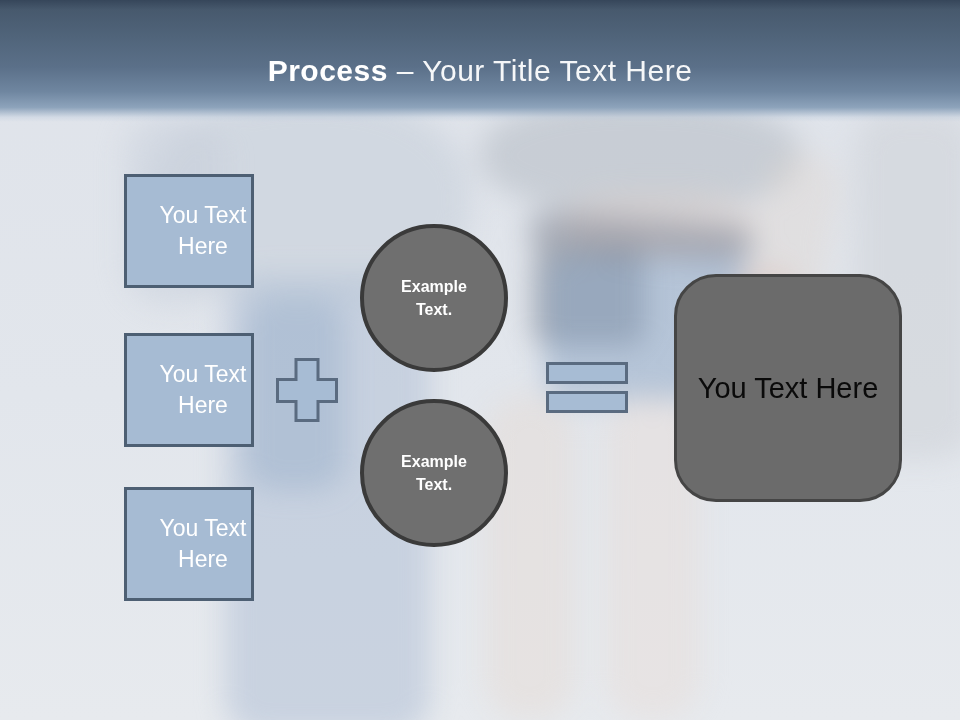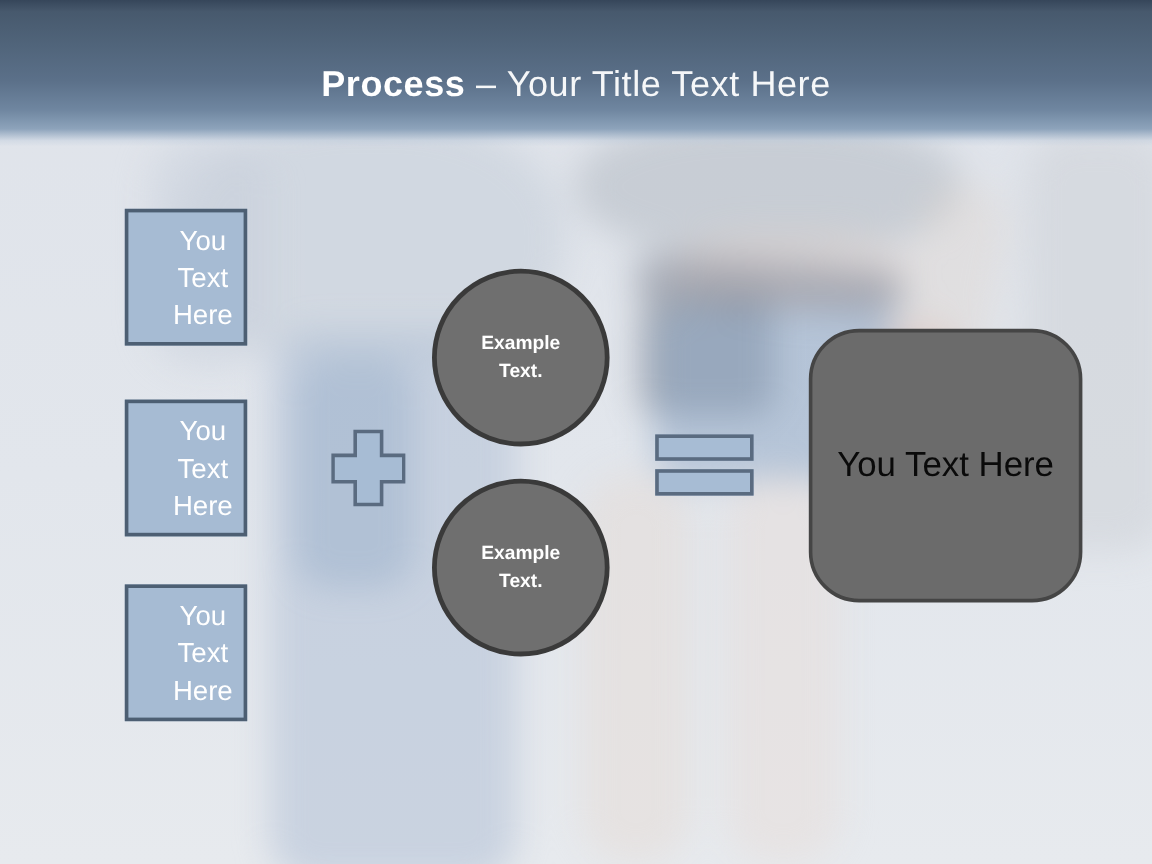--- a/index.html
+++ b/index.html
@@ -40,21 +40,21 @@
   .title {
     position: absolute; left: 0; top: 54px; width: 100%; margin: 0;
     text-align: center; font-size: 30px; font-weight: 400;
     color: #ffffff; letter-spacing: 0.5px;
   }
   .title .bold { font-weight: 700; }
   .title .rest { color: rgba(255,255,255,0.94); }
 
   
   .sq {
-    position: absolute; left: 104px; width: 102px; height: 114px;
+    position: absolute; left: 124px; width: 130px; height: 114px;
     background: #a6bbd3; border: 3px solid #4d5f73; box-sizing: border-box;
     display: flex; align-items: center; justify-content: center; padding-left: 28px;
   }
   .sq-1 { top: 174px; } .sq-2 { top: 333px; } .sq-3 { top: 487px; }
   .sq-label {
     color: #ffffff; font-size: 23px; line-height: 31px;
     text-align: center; white-space: pre-line;
   }
 
   

